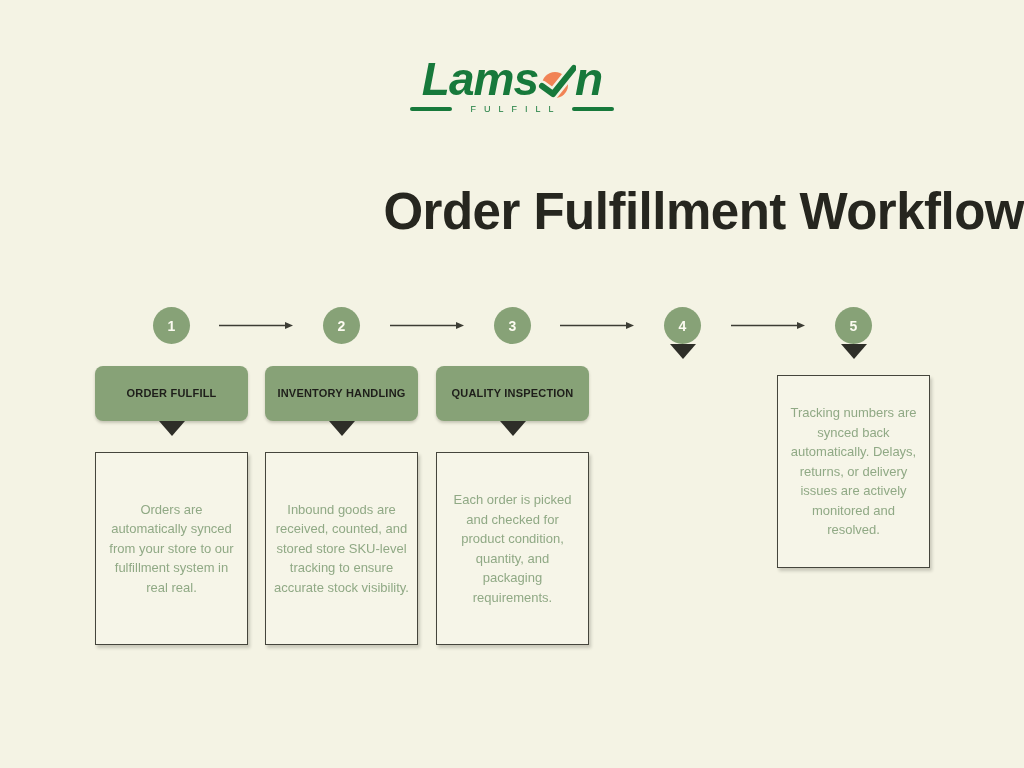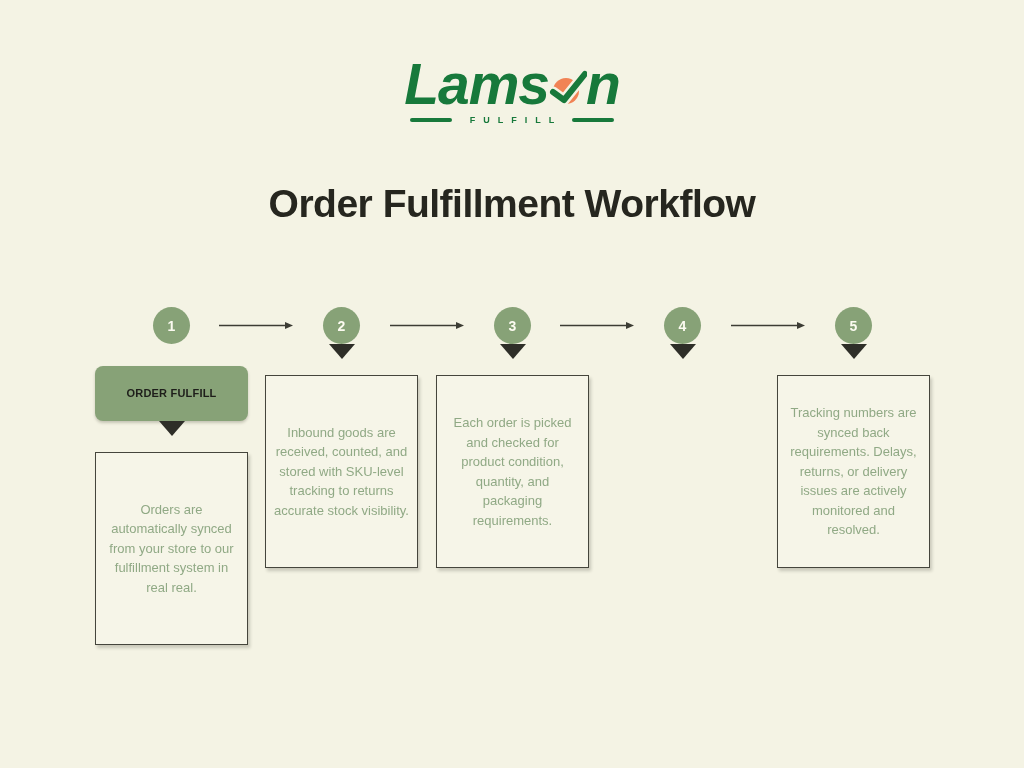--- a/index.html
+++ b/index.html
@@ -16,54 +16,54 @@
   .logo {
     position: absolute;
     top: 56px; left: 0; right: 0;
     text-align: center;
   }
   .wordmark {
     display: inline-flex;
     align-items: center;
     font-style: italic;
     font-weight: bold;
-    font-size: 57px;
+    font-size: 46px;
     letter-spacing: -1px;
     color: #17793B;
     line-height: 1;
   }
   .wordmark .o-icon { margin: 4px -1px 0 0; }
   .tagline-row {
     margin-top: 2px;
     display: flex;
     justify-content: center;
     align-items: center;
     gap: 10px;
   }
   .tagline-bar {
     width: 42px; height: 4px;
     background: #17793B;
     border-radius: 2px;
     display: inline-block;
   }
   .tagline-text {
     font-size: 9px;
-    font-weight: bold;
+    font-weight: normal;
     color: #17793B;
     letter-spacing: 8px;
     padding-left: 8px; 
     white-space: nowrap;
   }
 
   
   .title {
     position: absolute;
     top: 182px; left: 0; right: 0;
-    text-align: center;
-    font-size: 39px;
+    text-align: right;
+    font-size: 51px;
     font-weight: bold;
     letter-spacing: -0.5px;
     color: #26261F;
   }
 
   
   .flow {
     position: absolute;
     left: 95px; top: 307px;
     width: 835px; height: 345px;
@@ -167,44 +167,50 @@
         <span>ORDER FULFILL</span>
       </div>
       <div class="pointer"></div>
       <div class="desc-box">
         <span>Orders are automatically synced from your store to our fulfillment system in real real.</span>
       </div>
     </div>
 
     <div class="col" style="left:170px">
       <div class="circle">2</div>
-      <div class="pointer"></div>
-      <div class="desc-box">
-        <span>Inbound goods are received, counted, and stored with SKU-level tracking to returns accurate stock visibility.</span>
+      <div class="header-box">
+        <span>INVENTORY HANDLING</span>
+      </div>
+      <div class="pointer"></div>
+      <div class="desc-box">
+        <span>Inbound goods are received, counted, and stored store SKU-level tracking to ensure accurate stock visibility.</span>
       </div>
     </div>
 
     <div class="col" style="left:341px">
       <div class="circle">3</div>
+      <div class="header-box">
+        <span>QUALITY INSPECTION</span>
+      </div>
       <div class="pointer"></div>
       <div class="desc-box">
         <span>Each order is picked and checked for product condition, quantity, and packaging requirements.</span>
       </div>
     </div>
 
     <div class="col" style="left:511px">
       <div class="circle">4</div>
       <div class="pointer"></div>
     </div>
 
     <div class="col" style="left:682px">
       <div class="circle">5</div>
       <div class="pointer"></div>
       <div class="desc-box">
-        <span>Tracking numbers are synced back requirements. Delays, returns, or delivery issues are actively monitored and resolved.</span>
+        <span>Tracking numbers are synced back automatically. Delays, returns, or delivery issues are actively monitored and resolved.</span>
       </div>
     </div>
 
     <svg class="arrow" style="left:123px" viewBox="0 0 76 13">
       <line x1="1" y1="6.5" x2="67" y2="6.5" stroke="#3C3C34" stroke-width="1.4"></line>
       <polygon points="67,3 75,6.5 67,10" fill="#3C3C34"></polygon>
     </svg>
     <svg class="arrow" style="left:294px" viewBox="0 0 76 13">
       <line x1="1" y1="6.5" x2="67" y2="6.5" stroke="#3C3C34" stroke-width="1.4"></line>
       <polygon points="67,3 75,6.5 67,10" fill="#3C3C34"></polygon>

